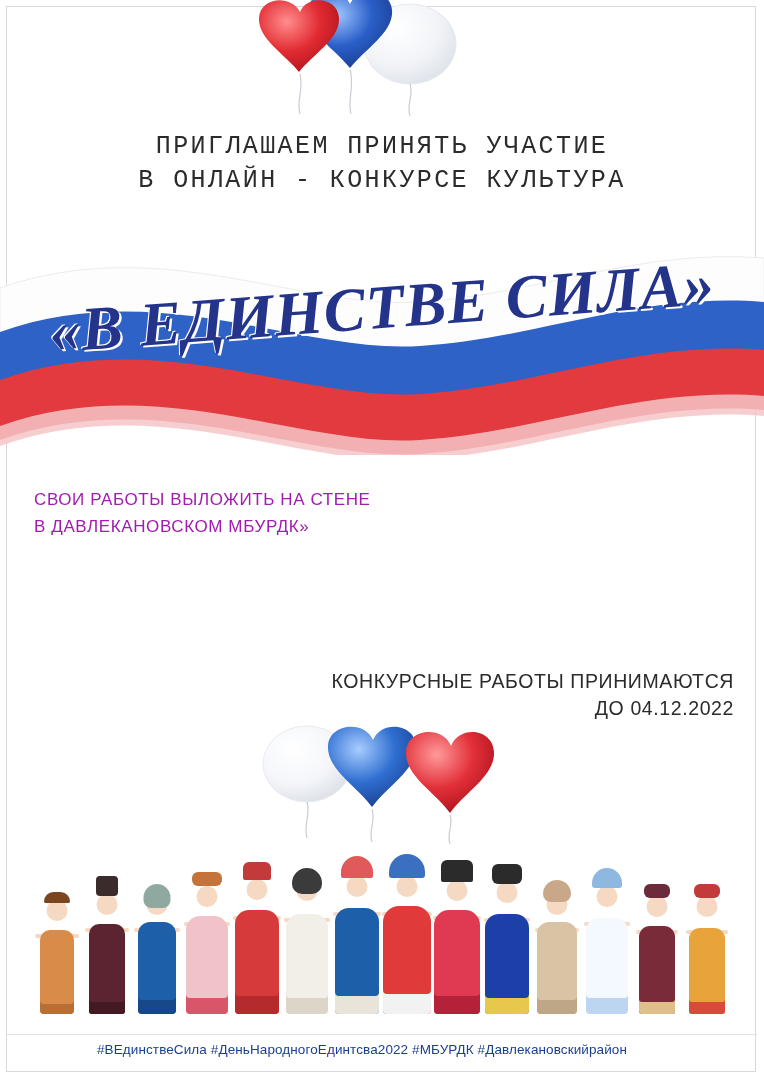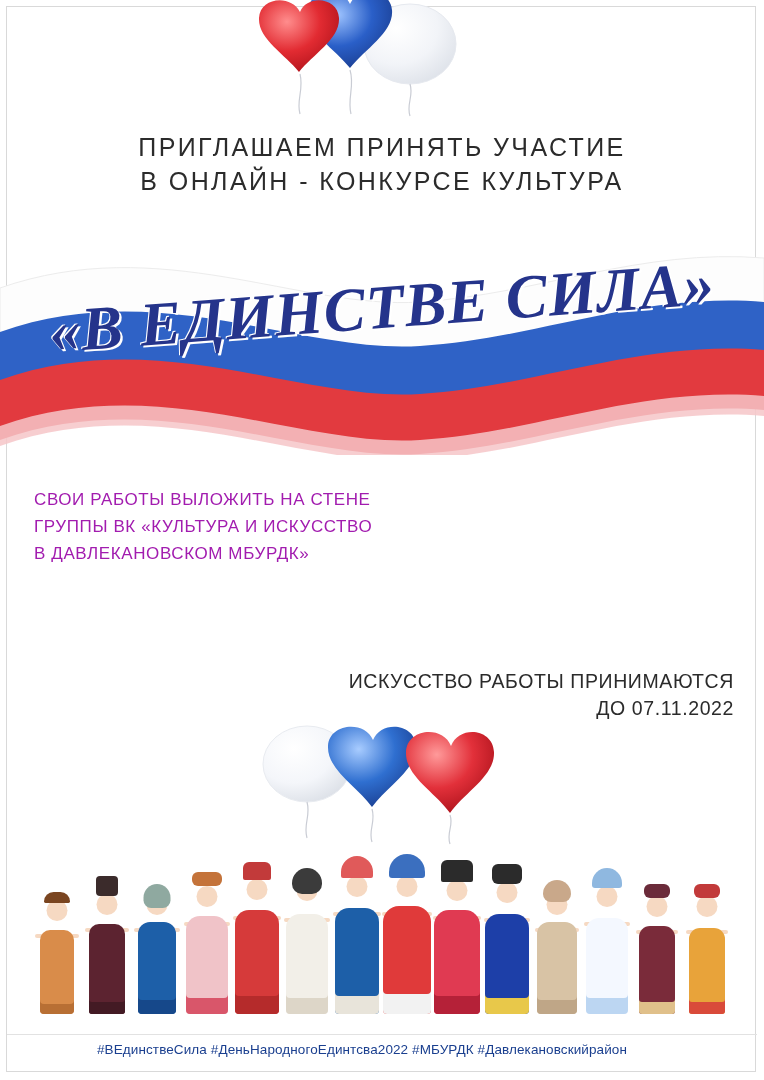--- a/index.html
+++ b/index.html
@@ -42,21 +42,21 @@
   
   .headline {
     position: absolute;
     left: 0; top: 130px;
     width: 764px;
     text-align: center;
     letter-spacing: 2.4px;
     font-size: 25px;
     line-height: 34px;
     color: #2b2b2b;
-    font-family: Liberation Sans, sans-serif;
+    font-family: Liberation Mono, monospace;
   }
   .headline div { white-space: nowrap; }
 
   
   .ribbon-wrap {
     position: absolute;
     left: 0; top: 240px;
     width: 764px; height: 215px;
   }
   .ribbon-title {
@@ -224,27 +224,26 @@
 
       <path d="M0 140 C160 84 300 162 420 154 C540 146 640 100 764 110 L764 170 C640 160 540 206 420 214 C300 222 160 144 0 200 Z" fill="#e23a3f"></path>
 
       <path d="M0 186 C160 130 300 208 420 200 C540 192 640 146 764 156 L764 176 C640 166 540 212 420 220 C300 228 160 150 0 206 Z" fill="#f6c6c8" opacity="0.85"></path>
     </svg>
   </div>
   <div class="ribbon-title">«В ЕДИНСТВЕ СИЛА»</div>
 
   <div class="body-text">
     <div>СВОИ РАБОТЫ ВЫЛОЖИТЬ НА СТЕНЕ</div>
-    <div>ГРУППЫ ВК «КУЛЬТУРА И ИСКУССТВО</div>
     <div>В ДАВЛЕКАНОВСКОМ МБУРДК»</div>
   </div>
 
   <div class="deadline">
-    <div>ИСКУССТВО РАБОТЫ ПРИНИМАЮТСЯ</div>
-    <div>ДО 07.11.2022</div>
+    <div>КОНКУРСНЫЕ РАБОТЫ ПРИНИМАЮТСЯ</div>
+    <div>ДО 04.12.2022</div>
   </div>
 
   <div class="balloons-bottom">
     <svg width="270" height="135" viewBox="0 0 270 135">
       <defs>
         <radialGradient id="b2White" cx="35%" cy="30%" r="75%">
           <stop offset="0%" stop-color="#ffffff"></stop>
           <stop offset="60%" stop-color="#f4f6fa"></stop>
           <stop offset="100%" stop-color="#dde1e8"></stop>
         </radialGradient>

